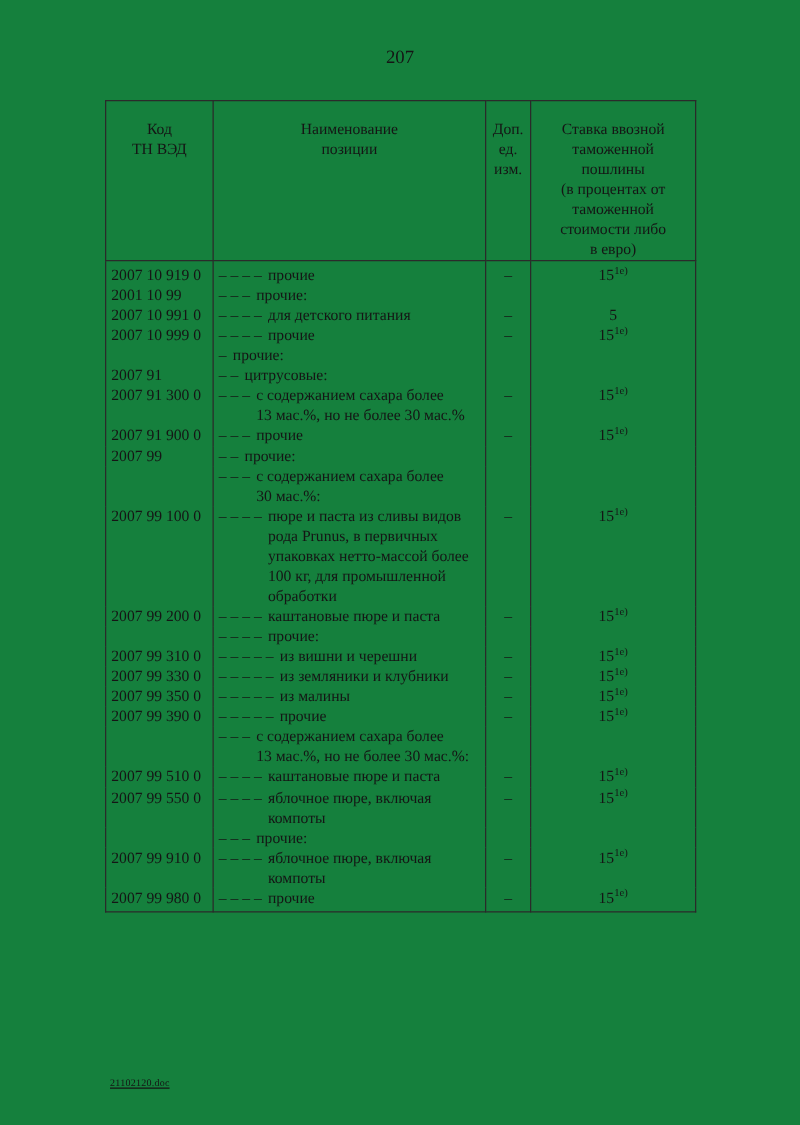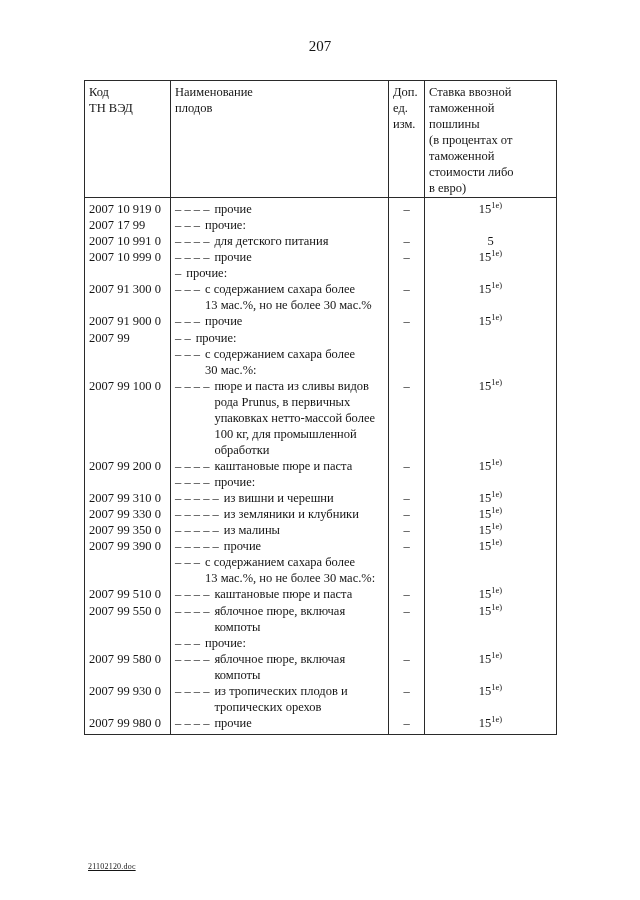--- a/index.html
+++ b/index.html
@@ -1,19 +1,19 @@
 <!DOCTYPE html>
 <html><head>
 <meta charset="utf-8">
 <style>
   html, body { margin:0; padding:0; background:#e8e8e8; }
   .page {
     position:relative;
     width:640px; height:900px;
-    background:#ffffff;
+    background:#15803d;
     font-family:"Liberation Serif", serif;
     color:#151515;
     margin:0 auto;
     overflow:hidden;
   }
   .page-number {
     position:absolute; top:38px; left:0; width:100%;
     text-align:center; font-size:15px;
   }
   table.tariff {
@@ -32,23 +32,23 @@
   table.tariff th, table.tariff td {
     border-left:1px solid #2a2a2a;
     border-right:1px solid #2a2a2a;
     vertical-align:top;
     padding:0 4px;
     font-weight:normal;
   }
   table.tariff thead th {
     border-top:1.5px solid #2a2a2a;
     border-bottom:1px solid #2a2a2a;
-    text-align:left;
+    text-align:center;
     white-space:pre-line;
-    padding-top:3px;
+    padding-top:14px;
     height:113px;
     font-family:Liberation Serif, serif;
   }
   table.tariff tbody tr:first-child td { padding-top:3px; }
   table.tariff tbody tr:last-child td {
     border-bottom:1px solid #2a2a2a;
     padding-bottom:3px;
   }
   td.code-cell { white-space:pre;margin-left:48px; }
   td.name-cell .name-wrap { display:flex; align-items:flex-start; }
@@ -73,21 +73,21 @@
       <col class="c-code">
         <col class="c-name">
         <col class="c-unit">
         <col class="c-rate">
     </colgroup>
     <thead>
       <tr>
         <th>Код
 ТН ВЭД</th>
         <th>Наименование
-плодов</th>
+позиции</th>
         <th>Доп.
 ед.
 изм.</th>
         <th>Ставка ввозной
 таможенной
 пошлины
 (в процентах от
 таможенной
 стоимости либо
 в евро)</th>
@@ -100,21 +100,21 @@
       <span class="name-wrap">
         <span class="dashes">– – – –</span>
               <span class="text">прочие</span>
       </span>
     </td>
     <td class="unit-cell">–</td>
     <td class="rate-cell"><span>15</span><sup>1е)</sup></td>
   </tr>
 
   <tr>
-    <td class="code-cell">2007 17 99</td>
+    <td class="code-cell">2001 10 99</td>
     <td class="name-cell">
       <span class="name-wrap">
         <span class="dashes">– – –</span>
               <span class="text">прочие:</span>
       </span>
     </td>
     <td class="unit-cell"></td>
     <td class="rate-cell"><span></span><sup></sup></td>
   </tr>
 
@@ -147,20 +147,31 @@
     <td class="name-cell">
       <span class="name-wrap">
         <span class="dashes">–</span>
               <span class="text">прочие:</span>
       </span>
     </td>
     <td class="unit-cell"></td>
     <td class="rate-cell"><span></span><sup></sup></td>
   </tr>
 
+  <tr>
+    <td class="code-cell">2007 91</td>
+    <td class="name-cell">
+      <span class="name-wrap">
+        <span class="dashes">– –</span>
+              <span class="text">цитрусовые:</span>
+      </span>
+    </td>
+    <td class="unit-cell"></td>
+    <td class="rate-cell"><span></span><sup></sup></td>
+  </tr>
 
 
   <tr>
     <td class="code-cell">2007 91 300 0</td>
     <td class="name-cell">
       <span class="name-wrap">
         <span class="dashes">– – –</span>
               <span class="text">с содержанием сахара более
 13 мас.%, но не более 30 мас.%</span>
       </span>
@@ -339,44 +350,32 @@
       <span class="name-wrap">
         <span class="dashes">– – –</span>
               <span class="text">прочие:</span>
       </span>
     </td>
     <td class="unit-cell"></td>
     <td class="rate-cell"><span></span><sup></sup></td>
   </tr>
 
   <tr>
-    <td class="code-cell">2007 99 580 0</td>
+    <td class="code-cell">2007 99 910 0</td>
     <td class="name-cell">
       <span class="name-wrap">
         <span class="dashes">– – – –</span>
               <span class="text">яблочное пюре, включая
 компоты</span>
       </span>
     </td>
     <td class="unit-cell">–</td>
     <td class="rate-cell"><span>15</span><sup>1е)</sup></td>
   </tr>
 
-  <tr>
-    <td class="code-cell">2007 99 930 0</td>
-    <td class="name-cell">
-      <span class="name-wrap">
-        <span class="dashes">– – – –</span>
-              <span class="text">из тропических плодов и
-тропических орехов</span>
-      </span>
-    </td>
-    <td class="unit-cell">–</td>
-    <td class="rate-cell"><span>15</span><sup>1е)</sup></td>
-  </tr>
 
   <tr>
     <td class="code-cell">2007 99 980 0</td>
     <td class="name-cell">
       <span class="name-wrap">
         <span class="dashes">– – – –</span>
               <span class="text">прочие</span>
       </span>
     </td>
     <td class="unit-cell">–</td>

